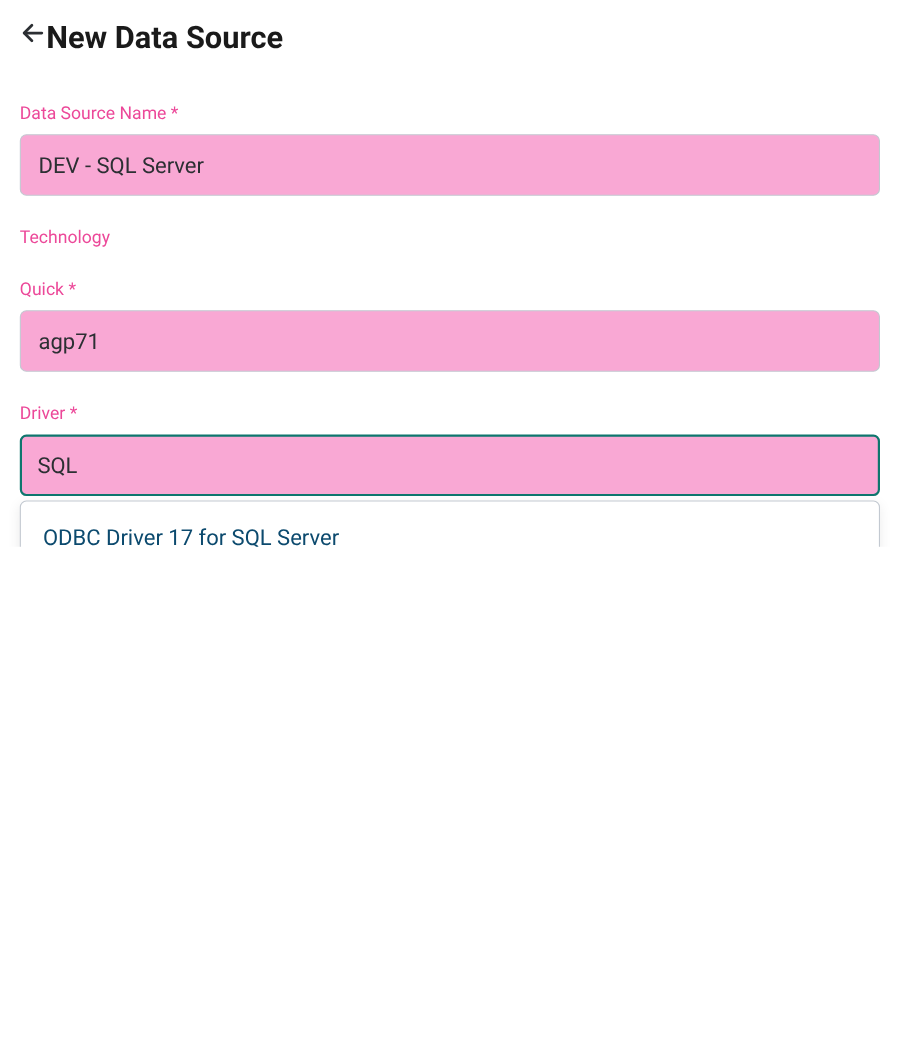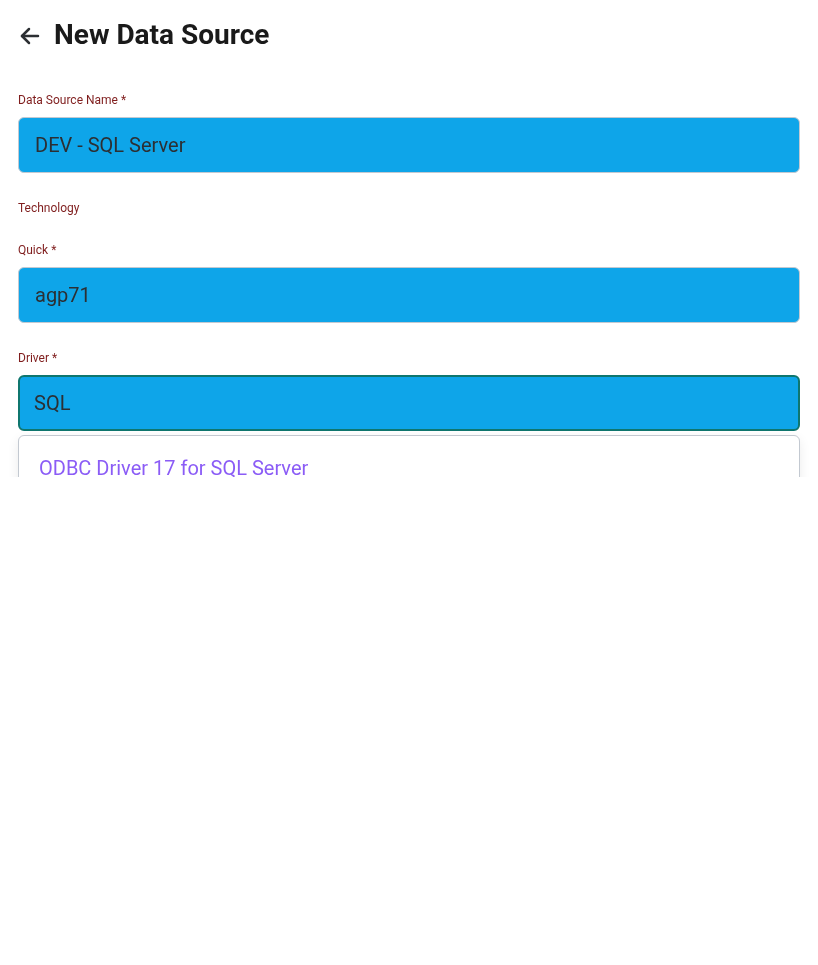--- a/index.html
+++ b/index.html
@@ -9,22 +9,21 @@
     }
     body {
       font-family: -apple-system, BlinkMacSystemFont, "Segoe UI", Roboto, Helvetica, Arial, sans-serif;
       background: #ffffff;
       padding: 18px;
       width: 818px;
       color: #2c2f33;
     }
     .header {
       display: flex;
-      align-items: flex-end;
-      gap: 12px;
+      align-items: flex-start;
       margin-bottom: 42px;
     }
     .back-btn {
       background: none;
       border: none;
       cursor: pointer;
       padding: 0;
       display: flex;
       align-items: center;
       justify-content: center;
@@ -37,32 +36,32 @@
     .page-title {
       font-size: 28px;
       font-weight: 700;
       color: #1a1a1a;
     }
     .form-group {
       margin-bottom: 28px;
     }
     .form-label {
       display: block;
-      font-size: 12px;
-      color: #7f1d1d;
+      font-size: 16px;
+      color: #ec4899;
       margin-bottom: 10px;
       font-weight: 400;
     }
     .text-input {
       width: 100%;
       height: 56px;
       padding: 0 16px;
       font-size: 20px;
       color: #2c2f33;
-      background: #0ea5e9;
+      background: #f9a8d4;
       border: 1px solid #c3c9d1;
       border-radius: 6px;
       outline: none;
       font-family: inherit;
     }
     .text-input.focused {
       border: 2px solid #0f766e;
       padding: 0 14px;
     }
     .select-wrapper {
@@ -106,21 +105,21 @@
       border: 1px solid #c3c9d1;
       border-radius: 6px;
       margin-top: 4px;
       box-shadow: 0 4px 12px rgba(0,0,0,0.08);
       overflow: hidden;
       z-index: 10;
     }
     .dropdown-option {
       padding: 20px 20px;
       font-size: 20px;
-      color: #8b5cf6;
+      color: #0c4a6e;
       cursor: pointer;
     }
     .dropdown-option.highlighted {
       background: #eef2f7;
     }
   </style>
 </head>
 <body>
 
 <div class="header">

